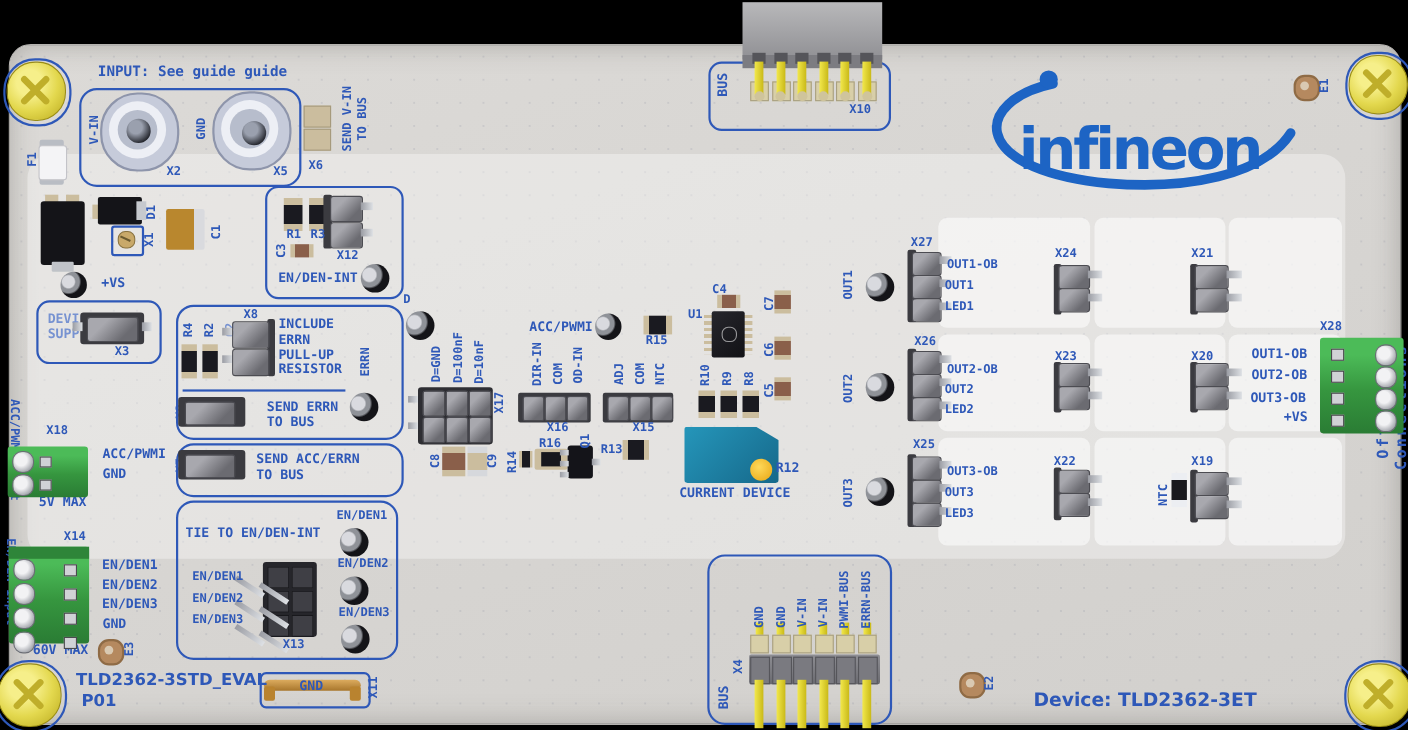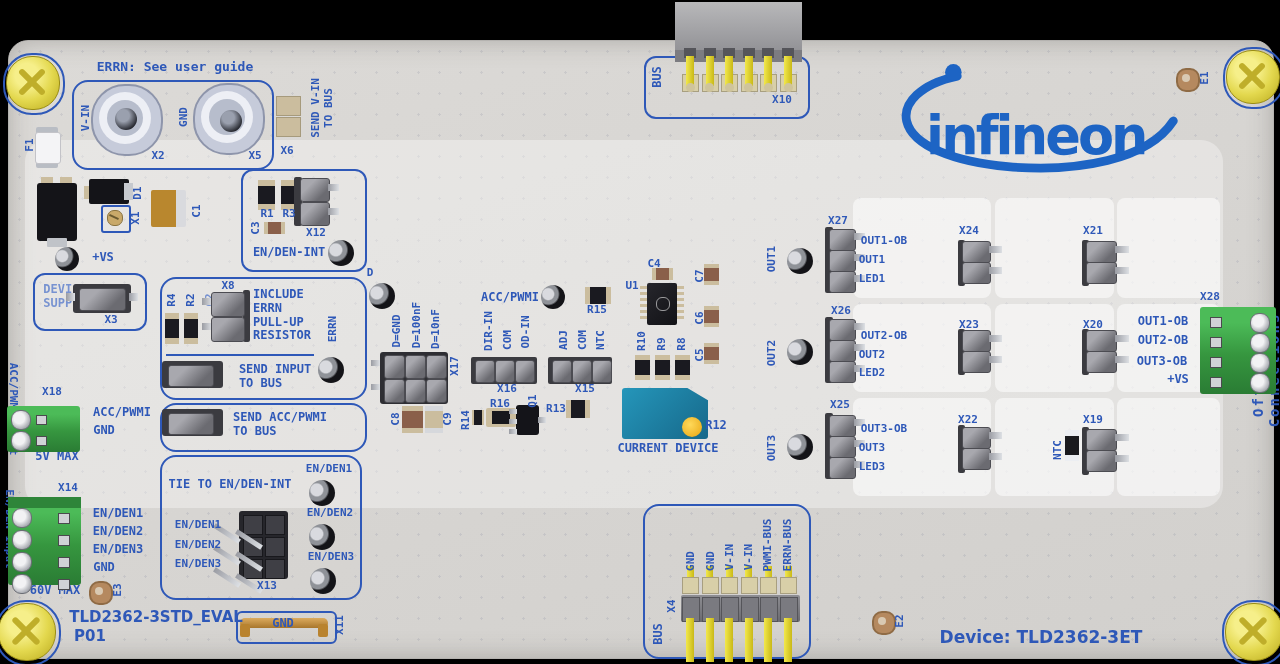--- a/index.html
+++ b/index.html
@@ -301,21 +301,21 @@
       <div class="shp" style="left: 1210px; top: 317px; width: 10px; height: 9px; background: rgb(208, 210, 214); border: 1px solid rgb(74, 74, 78); z-index: 9;"></div>
       <div class="shp" style="left: 1210px; top: 337px; width: 10px; height: 9px; background: rgb(208, 210, 214); border: 1px solid rgb(74, 74, 78); z-index: 9;"></div>
       <div class="shp" style="left: 1210px; top: 357px; width: 10px; height: 9px; background: rgb(208, 210, 214); border: 1px solid rgb(74, 74, 78); z-index: 9;"></div>
       <div class="shp" style="left: 1210px; top: 377px; width: 10px; height: 9px; background: rgb(208, 210, 214); border: 1px solid rgb(74, 74, 78); z-index: 9;"></div>
       <div class="shp" style="left: 1250px; top: 313px; width: 18px; height: 18px; background: radial-gradient(circle at 40% 40%, rgb(242, 242, 244) 0px, rgb(242, 242, 244) 35%, rgb(154, 157, 164) 80%); border-radius: 9px; border: 1px solid rgb(107, 110, 117); z-index: 9;"></div>
       <div class="shp" style="left: 1250px; top: 333px; width: 18px; height: 18px; background: radial-gradient(circle at 40% 40%, rgb(242, 242, 244) 0px, rgb(242, 242, 244) 35%, rgb(154, 157, 164) 80%); border-radius: 9px; border: 1px solid rgb(107, 110, 117); z-index: 9;"></div>
       <div class="shp" style="left: 1250px; top: 353px; width: 18px; height: 18px; background: radial-gradient(circle at 40% 40%, rgb(242, 242, 244) 0px, rgb(242, 242, 244) 35%, rgb(154, 157, 164) 80%); border-radius: 9px; border: 1px solid rgb(107, 110, 117); z-index: 9;"></div>
       <div class="shp" style="left: 1250px; top: 373px; width: 18px; height: 18px; background: radial-gradient(circle at 40% 40%, rgb(242, 242, 244) 0px, rgb(242, 242, 244) 35%, rgb(154, 157, 164) 80%); border-radius: 9px; border: 1px solid rgb(107, 110, 117); z-index: 9;"></div>
     </div>
   <div id="labels">
-      <div class="lbl" style="left: 175px; top: 67px; font-size: 13px; font-family: &quot;DejaVu Sans Mono&quot;, monospace; text-align: center; z-index: 5; transform: translate(-50%, -50%) rotate(0deg);">ERRN: See user guide</div>
+      <div class="lbl" style="left: 175px; top: 67px; font-size: 13px; font-family: &quot;DejaVu Sans Mono&quot;, monospace; text-align: center; z-index: 5; transform: translate(-50%, -50%) rotate(0deg);">INPUT: See guide guide</div>
       <div class="lbl" style="left: 86px; top: 118px; font-size: 11px; font-family: &quot;DejaVu Sans Mono&quot;, monospace; text-align: center; z-index: 5; transform: translate(-50%, -50%) rotate(-90deg);">V-IN</div>
       <div class="lbl" style="left: 184px; top: 117px; font-size: 11px; font-family: &quot;DejaVu Sans Mono&quot;, monospace; text-align: center; z-index: 5; transform: translate(-50%, -50%) rotate(-90deg);">GND</div>
       <div class="lbl" style="left: 158px; top: 156px; font-size: 11px; font-family: &quot;DejaVu Sans Mono&quot;, monospace; text-align: center; z-index: 5; transform: translate(-50%, -50%) rotate(0deg);">X2</div>
       <div class="lbl" style="left: 255px; top: 156px; font-size: 11px; font-family: &quot;DejaVu Sans Mono&quot;, monospace; text-align: center; z-index: 5; transform: translate(-50%, -50%) rotate(0deg);">X5</div>
       <div class="lbl" style="left: 287px; top: 151px; font-size: 11px; font-family: &quot;DejaVu Sans Mono&quot;, monospace; text-align: center; z-index: 5; transform: translate(-50%, -50%) rotate(0deg);">X6</div>
       <div class="lbl" style="left: 323px; top: 108px; font-size: 11px; font-family: &quot;DejaVu Sans Mono&quot;, monospace; text-align: center; z-index: 5; transform: translate(-50%, -50%) rotate(-90deg);">SEND V-IN
 TO BUS</div>
       <div class="lbl" style="left: 30px; top: 145px; font-size: 11px; font-family: &quot;DejaVu Sans Mono&quot;, monospace; text-align: center; z-index: 5; transform: translate(-50%, -50%) rotate(-90deg);">F1</div>
       <div class="lbl" style="left: 138px; top: 193px; font-size: 11px; font-family: &quot;DejaVu Sans Mono&quot;, monospace; text-align: center; z-index: 5; transform: translate(-50%, -50%) rotate(-90deg);">D1</div>
       <div class="lbl" style="left: 136px; top: 218px; font-size: 11px; font-family: &quot;DejaVu Sans Mono&quot;, monospace; text-align: center; z-index: 5; transform: translate(-50%, -50%) rotate(-90deg);">X1</div>
@@ -332,24 +332,24 @@
       <div class="lbl" style="left: 172px; top: 300px; font-size: 11px; font-family: &quot;DejaVu Sans Mono&quot;, monospace; text-align: center; z-index: 5; transform: translate(-50%, -50%) rotate(-90deg);">R4</div>
       <div class="lbl" style="left: 191px; top: 300px; font-size: 11px; font-family: &quot;DejaVu Sans Mono&quot;, monospace; text-align: center; z-index: 5; transform: translate(-50%, -50%) rotate(-90deg);">R2</div>
       <div class="lbl" style="left: 210px; top: 300px; font-size: 11px; font-family: &quot;DejaVu Sans Mono&quot;, monospace; text-align: center; z-index: 1; transform: translate(-50%, -50%) rotate(-90deg);">C2</div>
       <div class="lbl" style="left: 228px; top: 286px; font-size: 11px; font-family: &quot;DejaVu Sans Mono&quot;, monospace; text-align: center; z-index: 5; transform: translate(-50%, -50%) rotate(0deg);">X8</div>
       <div class="lbl" style="left: 282px; top: 316px; font-size: 12px; font-family: &quot;DejaVu Sans Mono&quot;, monospace; text-align: left; z-index: 5; transform: translate(-50%, -50%) rotate(0deg);">INCLUDE
 ERRN
 PULL-UP
 RESISTOR</div>
       <div class="lbl" style="left: 333px; top: 329px; font-size: 11px; font-family: &quot;DejaVu Sans Mono&quot;, monospace; text-align: center; z-index: 5; transform: translate(-50%, -50%) rotate(-90deg);">ERRN</div>
       <div class="lbl" style="left: 165px; top: 374px; font-size: 11px; font-family: &quot;DejaVu Sans Mono&quot;, monospace; text-align: center; z-index: 1; transform: translate(-50%, -50%) rotate(-90deg);">X9</div>
-      <div class="lbl" style="left: 275px; top: 377px; font-size: 12px; font-family: &quot;DejaVu Sans Mono&quot;, monospace; text-align: left; z-index: 5; transform: translate(-50%, -50%) rotate(0deg);">SEND INPUT
+      <div class="lbl" style="left: 275px; top: 377px; font-size: 12px; font-family: &quot;DejaVu Sans Mono&quot;, monospace; text-align: left; z-index: 5; transform: translate(-50%, -50%) rotate(0deg);">SEND ERRN
 TO BUS</div>
       <div class="lbl" style="left: 165px; top: 423px; font-size: 11px; font-family: &quot;DejaVu Sans Mono&quot;, monospace; text-align: center; z-index: 1; transform: translate(-50%, -50%) rotate(-90deg);">X7</div>
-      <div class="lbl" style="left: 280px; top: 425px; font-size: 12px; font-family: &quot;DejaVu Sans Mono&quot;, monospace; text-align: left; z-index: 5; transform: translate(-50%, -50%) rotate(0deg);">SEND ACC/PWMI
+      <div class="lbl" style="left: 280px; top: 425px; font-size: 12px; font-family: &quot;DejaVu Sans Mono&quot;, monospace; text-align: left; z-index: 5; transform: translate(-50%, -50%) rotate(0deg);">SEND ACC/ERRN
 TO BUS</div>
       <div class="lbl" style="left: 52px; top: 392px; font-size: 11px; font-family: &quot;DejaVu Sans Mono&quot;, monospace; text-align: center; z-index: 5; transform: translate(-50%, -50%) rotate(0deg);">X18</div>
       <div class="lbl" style="left: 122px; top: 413px; font-size: 12px; font-family: &quot;DejaVu Sans Mono&quot;, monospace; text-align: center; z-index: 5; transform: translate(-50%, -50%) rotate(0deg);">ACC/PWMI</div>
       <div class="lbl" style="left: 104px; top: 431px; font-size: 12px; font-family: &quot;DejaVu Sans Mono&quot;, monospace; text-align: center; z-index: 5; transform: translate(-50%, -50%) rotate(0deg);">GND</div>
       <div class="lbl" style="left: 57px; top: 457px; font-size: 12px; font-family: &quot;DejaVu Sans Mono&quot;, monospace; text-align: center; z-index: 5; transform: translate(-50%, -50%) rotate(0deg);">5V MAX</div>
       <div class="lbl" style="left: 13px; top: 409px; font-size: 11px; font-family: &quot;DejaVu Sans Mono&quot;, monospace; text-align: center; z-index: 1; transform: translate(-50%, -50%) rotate(90deg);">ACC/PWMI Input</div>
       <div class="lbl" style="left: 68px; top: 488px; font-size: 11px; font-family: &quot;DejaVu Sans Mono&quot;, monospace; text-align: center; z-index: 5; transform: translate(-50%, -50%) rotate(0deg);">X14</div>
       <div class="lbl" style="left: 118px; top: 514px; font-size: 12px; font-family: &quot;DejaVu Sans Mono&quot;, monospace; text-align: center; z-index: 5; transform: translate(-50%, -50%) rotate(0deg);">EN/DEN1</div>
       <div class="lbl" style="left: 118px; top: 532px; font-size: 12px; font-family: &quot;DejaVu Sans Mono&quot;, monospace; text-align: center; z-index: 5; transform: translate(-50%, -50%) rotate(0deg);">EN/DEN2</div>
       <div class="lbl" style="left: 118px; top: 550px; font-size: 12px; font-family: &quot;DejaVu Sans Mono&quot;, monospace; text-align: center; z-index: 5; transform: translate(-50%, -50%) rotate(0deg);">EN/DEN3</div>

